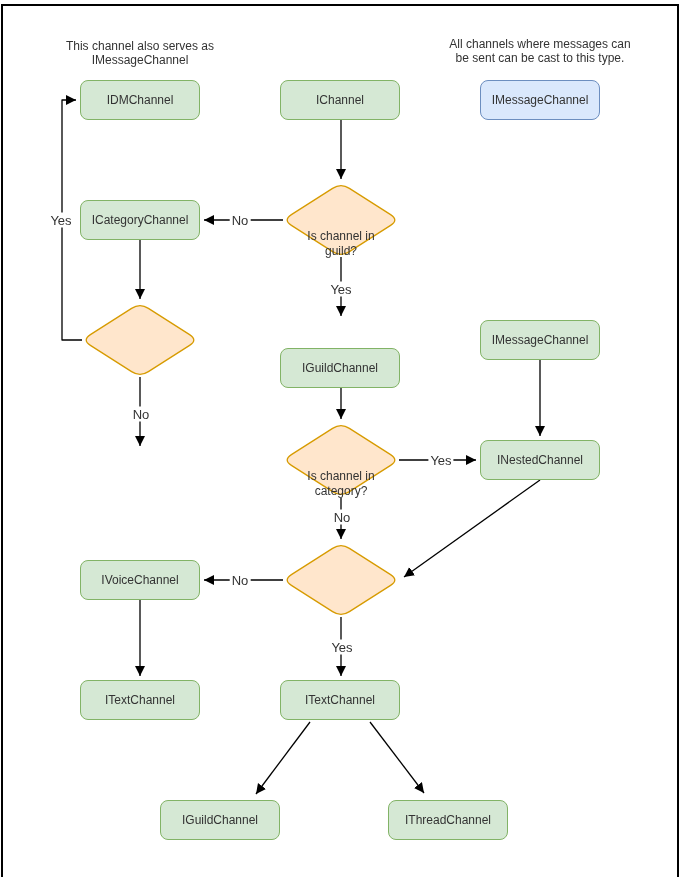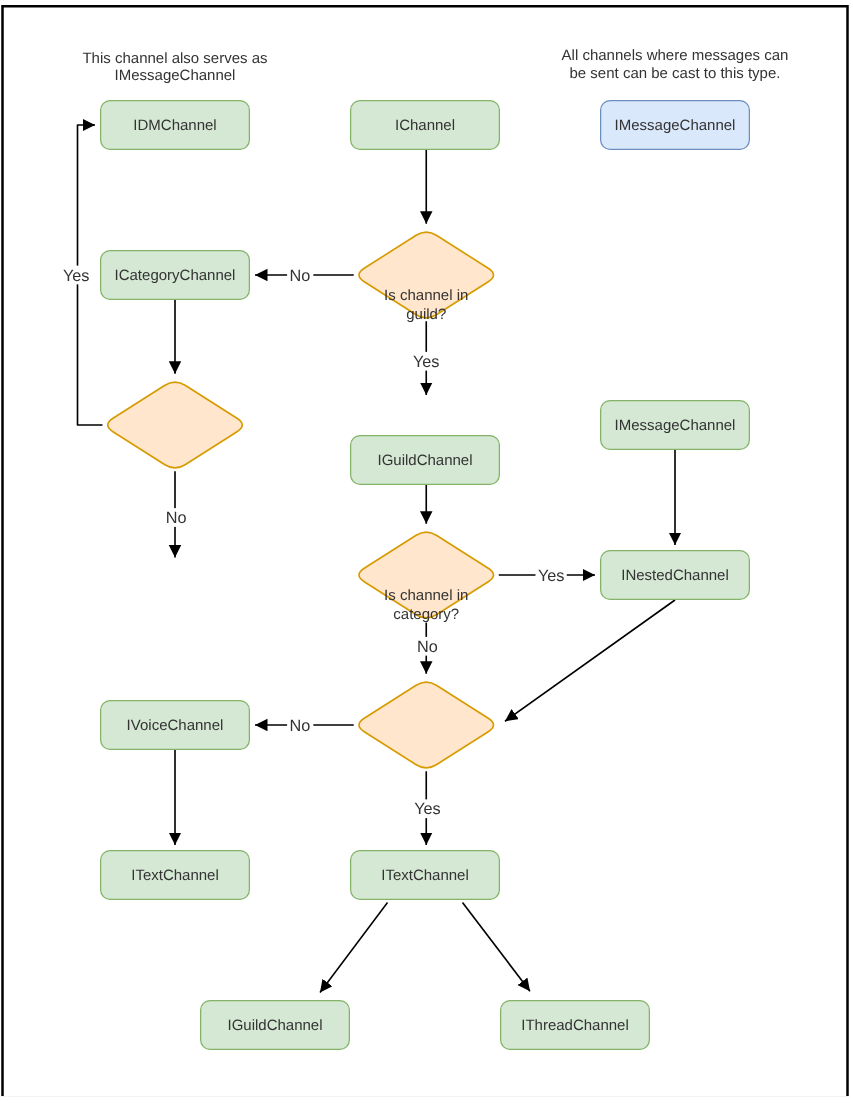--- a/index.html
+++ b/index.html
@@ -110,21 +110,21 @@
   <div class="node green" style="left:280px; top:80px;">IChannel</div>
   <div class="node blue" style="left:480px; top:80px;">IMessageChannel</div>
   <div class="node green" style="left:80px;  top:200px;">ICategoryChannel</div>
   <div class="node green" style="left:280px; top:320px;margin-top:28px;">IGuildChannel</div>
   <div class="node green" style="left:480px; top:320px;">IMessageChannel</div>
   <div class="node green" style="left:480px; top:440px;">INestedChannel</div>
   <div class="node green" style="left:80px;  top:560px;">IVoiceChannel</div>
   <div class="node green" style="left:80px;  top:680px;">ITextChannel</div>
   <div class="node green" style="left:280px; top:680px;">ITextChannel</div>
   <div class="node green" style="left:160px; top:800px;">IGuildChannel</div>
-  <div class="node green" style="left:400px; top:800px;">IThreadChannel</div>
+  <div class="node green" style="left:388px; top:800px;">IThreadChannel</div>
 
   <div class="decision-label" style="left:341px; top:220px;">Is channel in
 guild?</div>
   <div class="decision-label" style="left:341px; top:460px;">Is channel in
 category?</div>
 
   <div class="edge-label" style="left:240px; top:220px;">No</div>
   <div class="edge-label" style="left:341px; top:289px;">Yes</div>
   <div class="edge-label" style="left:61px;  top:220px;">Yes</div>
   <div class="edge-label" style="left:141px; top:414px;">No</div>

